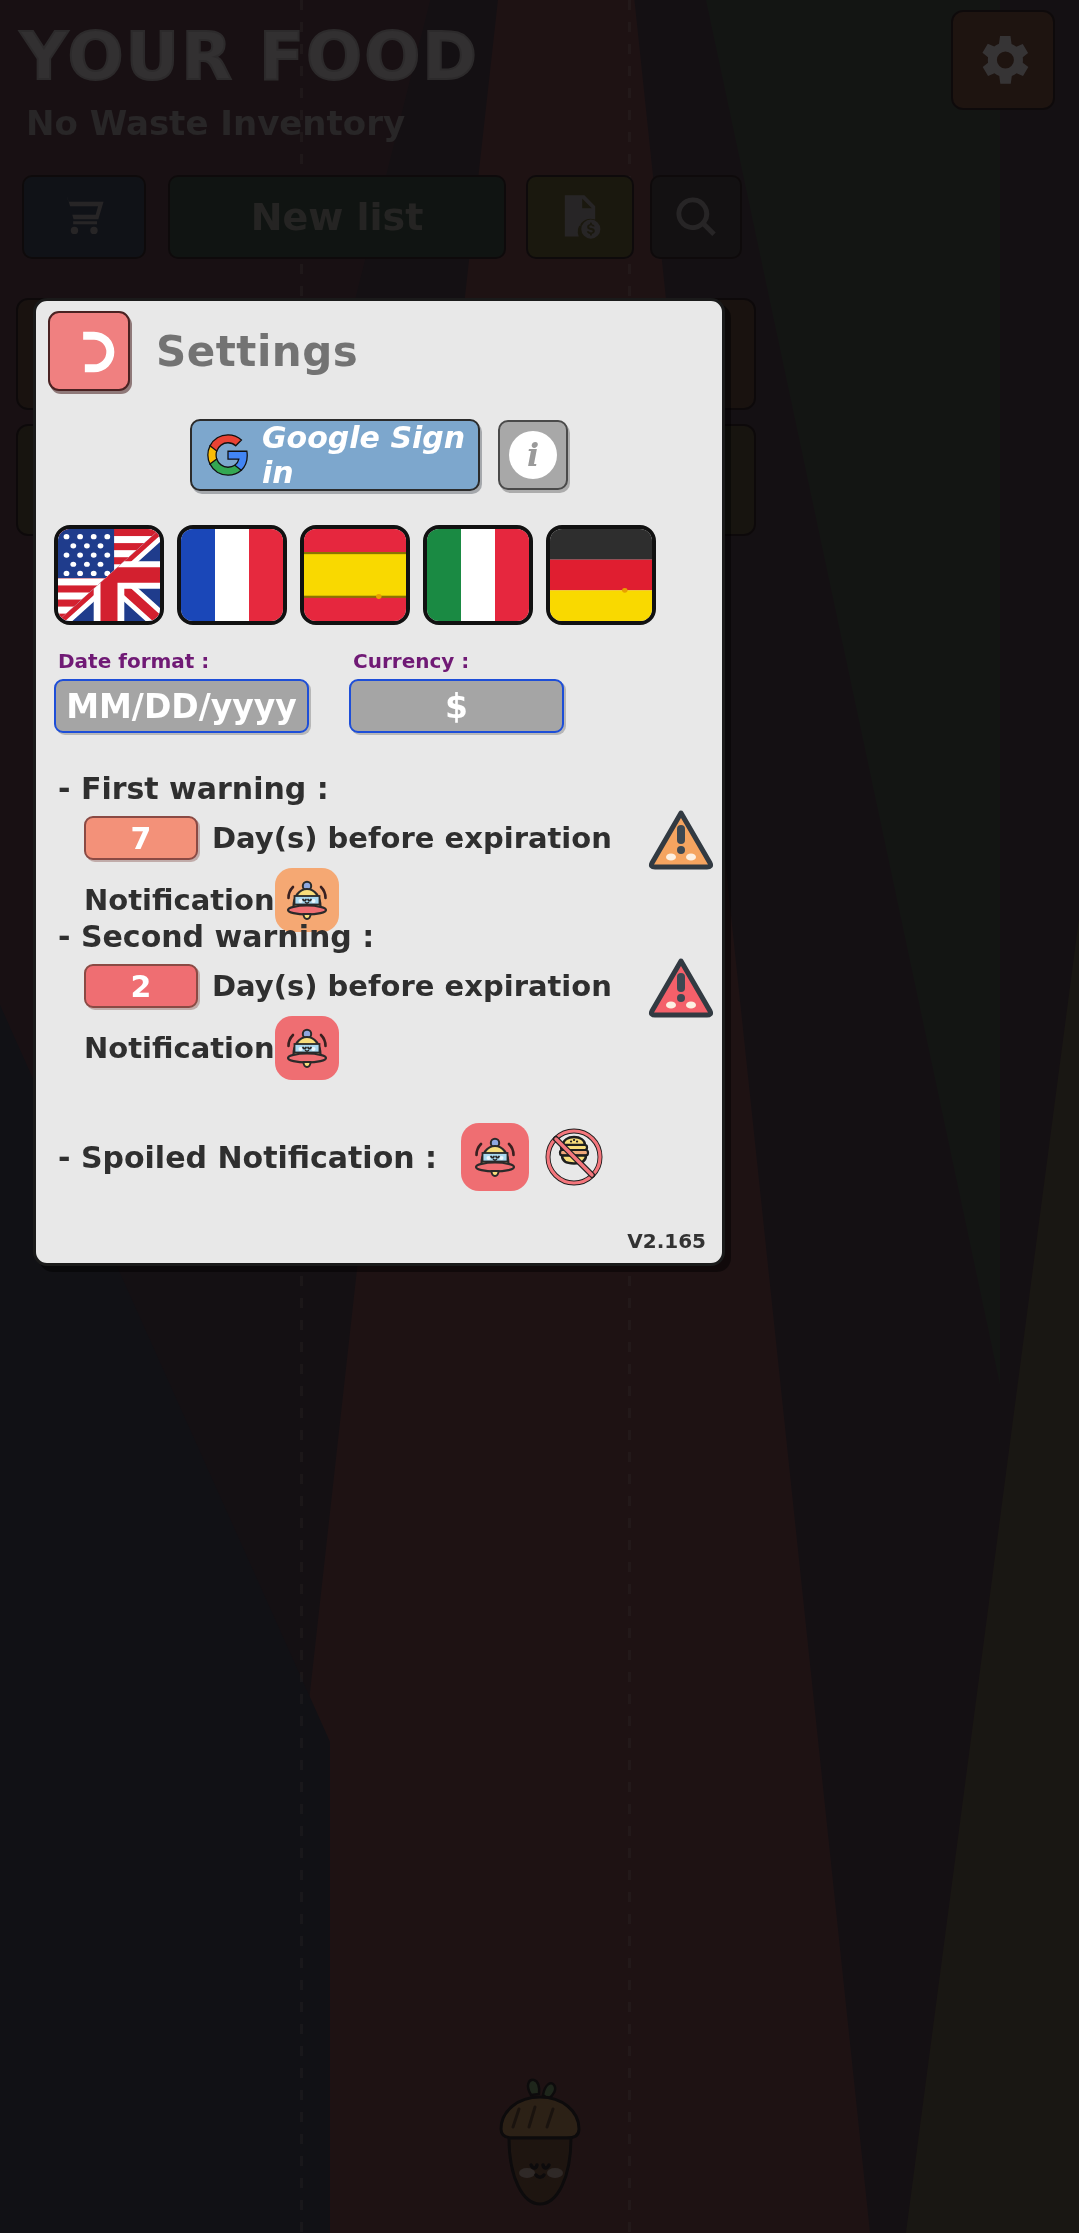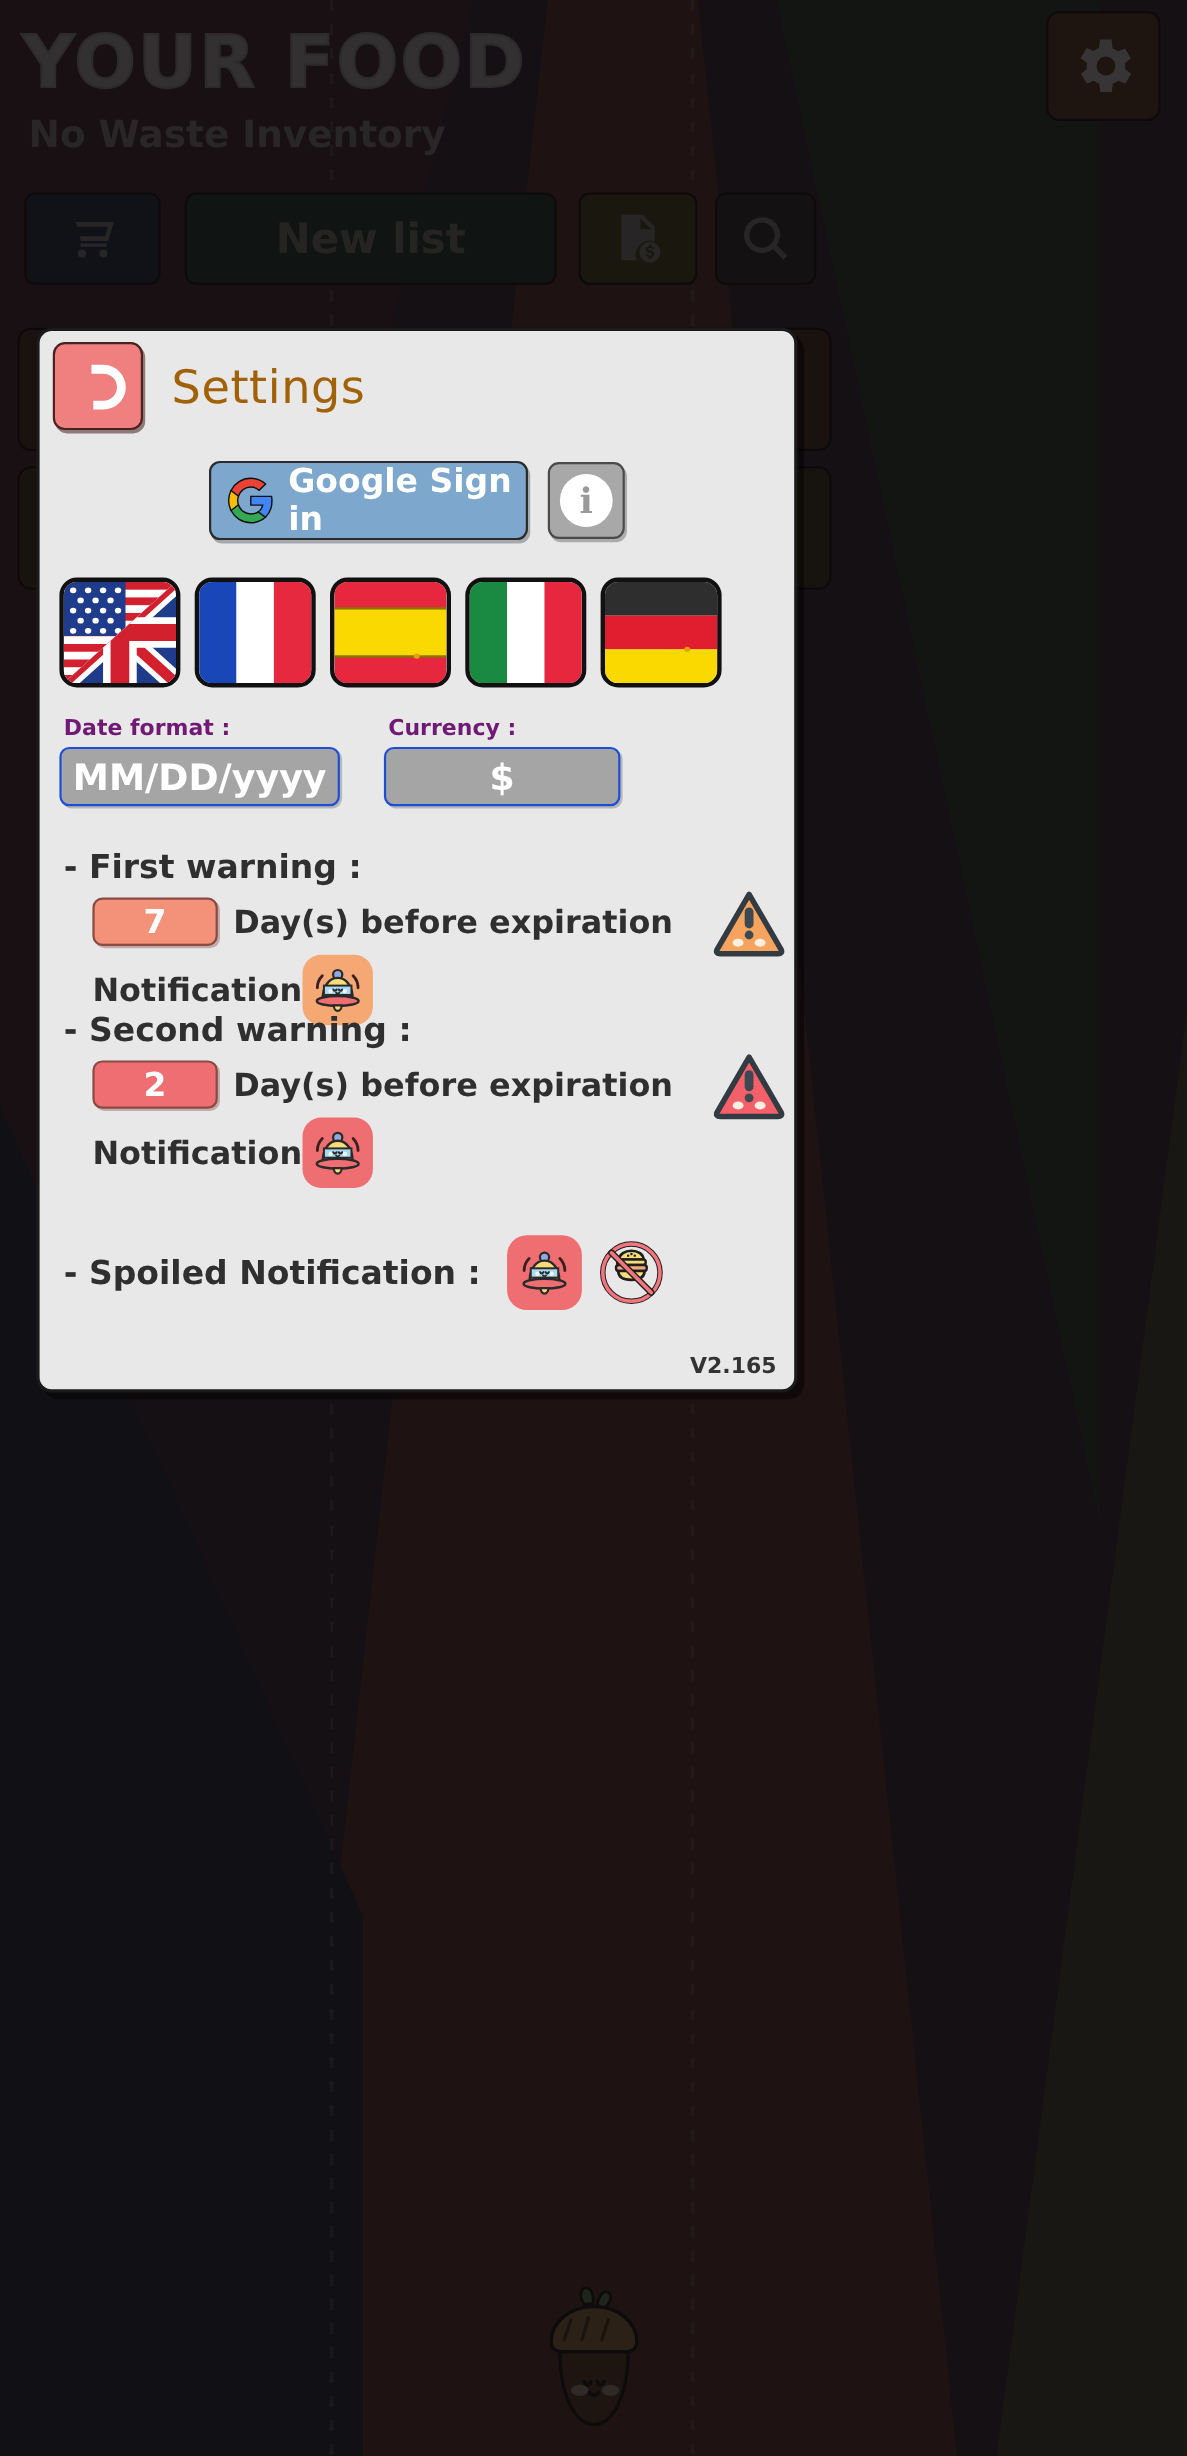--- a/index.html
+++ b/index.html
@@ -186,34 +186,35 @@
     background: #f08080;
     border: 2px solid #4a2222;
     box-shadow: 2px 3px 0 rgba(70,30,30,.55);
     display: flex; align-items: center; justify-content: center;
     flex: none;
   }
   #back-arrow { width: 54px; height: 50px; fill: #ffffff; }
   #dialog-title {
     margin-left: 26px;
     font-size: 42px;
-    font-weight: normal;
-    color: #a16207;
+    font-weight: bold;
+    color: #737373;
     letter-spacing: 0.5px;
   }
 
   
   #google-row {
     position: absolute;
     left: 0; top: 118px;
     width: 100%;
     display: flex;
     align-items: center;
     justify-content: center;
     gap: 18px;
+    font-style: italic;
   }
   #google-signin-button {
     width: 290px; height: 72px;
     background: #7da7cd;
     border: 2px solid #2b2b2b;
     border-radius: 10px;
     display: flex; align-items: center;
     padding-left: 14px;
     gap: 12px;
     box-shadow: 2px 3px 0 rgba(40,50,60,.35);

